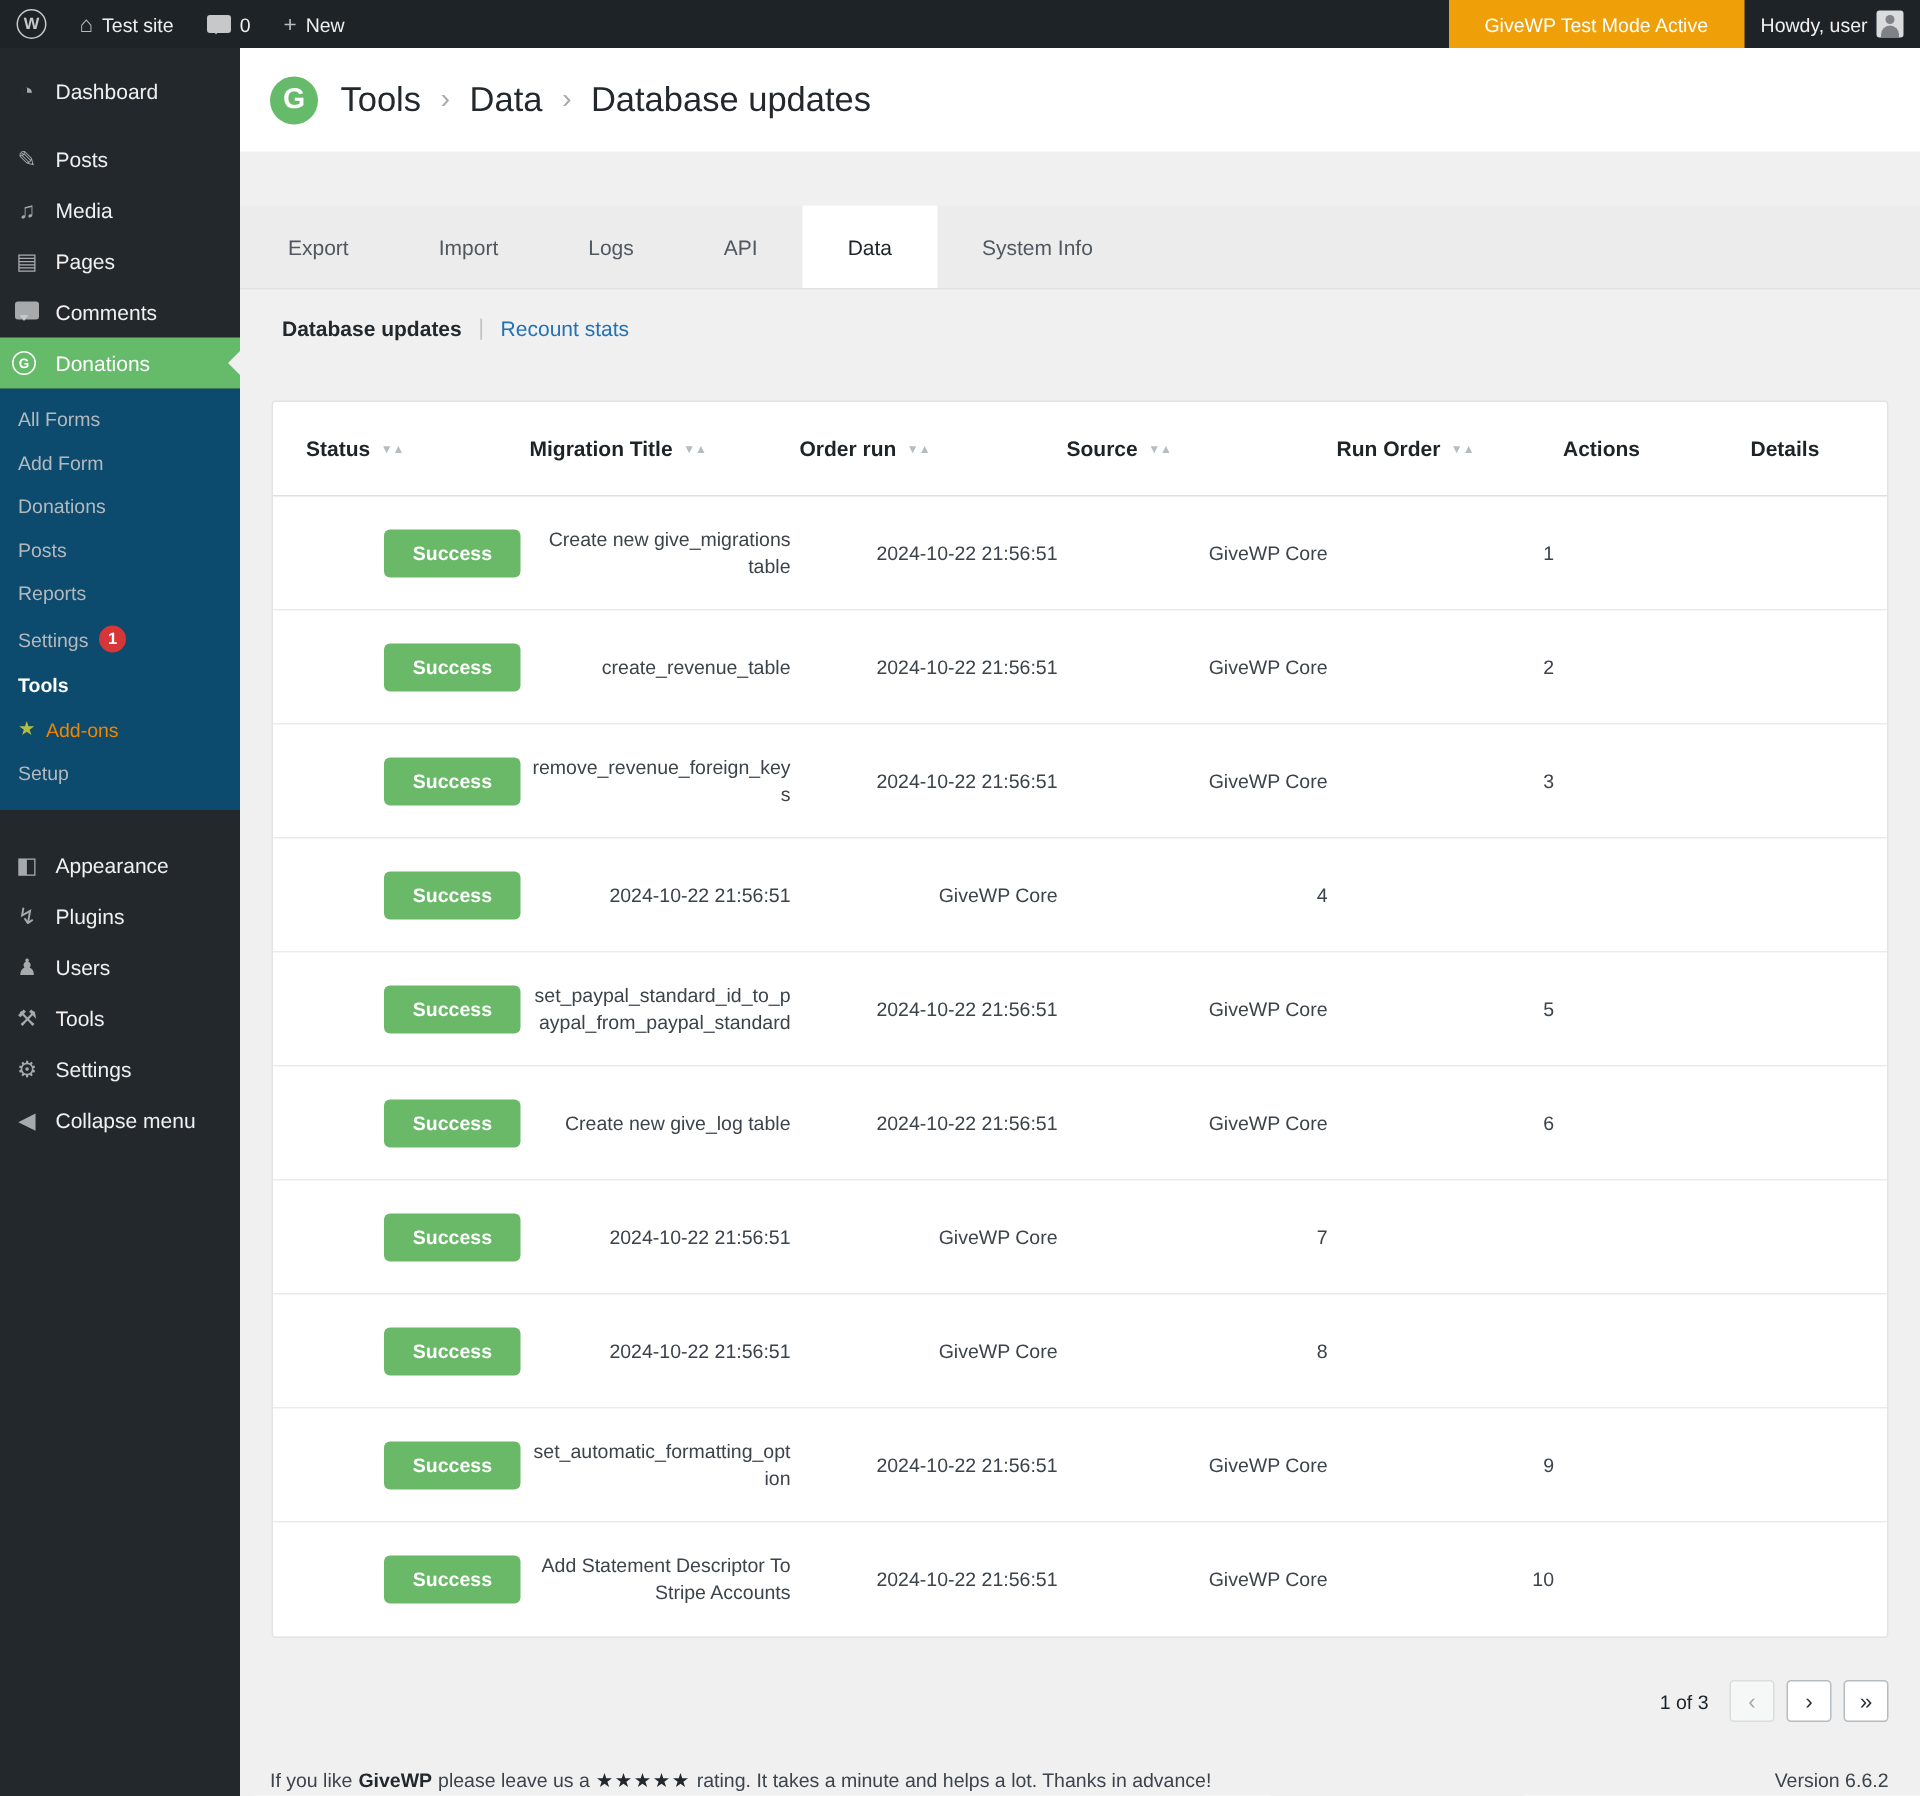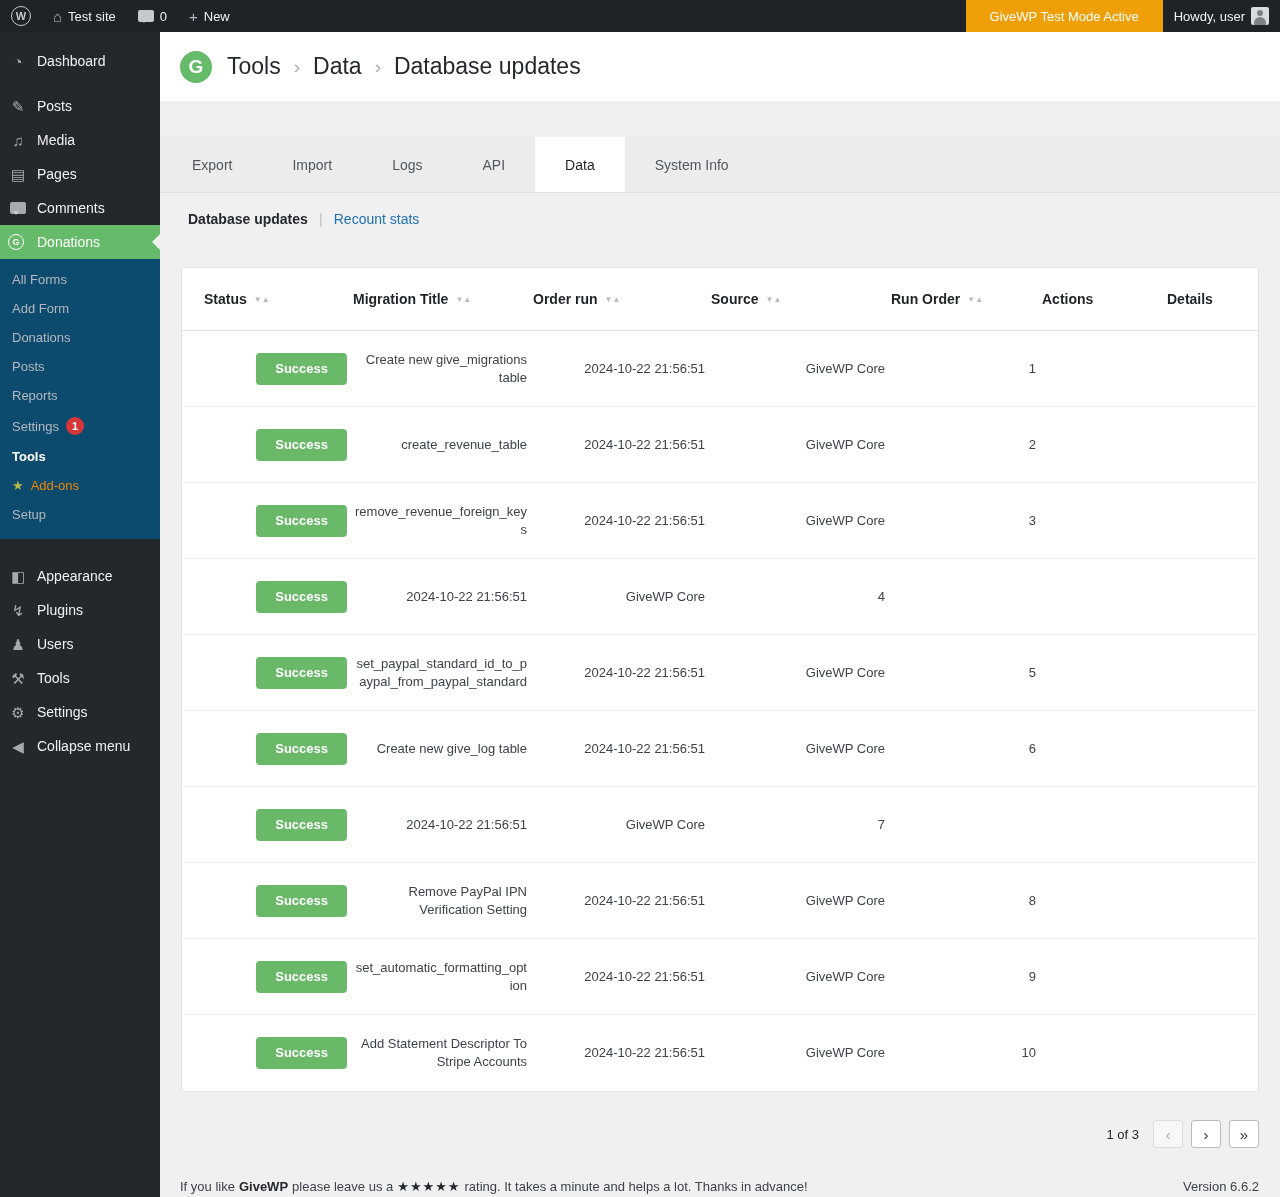--- a/index.html
+++ b/index.html
@@ -355,21 +355,20 @@
       <div class="cell"><span class="badge-success">Success</span></div>
       <div class="cell">2024-10-22 21:56:51</div>
       <div class="cell">GiveWP Core</div>
       <div class="cell">7</div>
       <div class="cell"></div>
       <div class="cell"></div>
     </div>
 
     <div class="t-row">
       <div class="cell"><span class="badge-success">Success</span></div>
-      <div class="cell title-cell">Remove PayPal IPN Verification Setting</div>
       <div class="cell">2024-10-22 21:56:51</div>
       <div class="cell">GiveWP Core</div>
       <div class="cell">8</div>
       <div class="cell"></div>
       <div class="cell"></div>
     </div>
 
     <div class="t-row">
       <div class="cell"><span class="badge-success">Success</span></div>
       <div class="cell title-cell">set_automatic_formatting_option</div>

